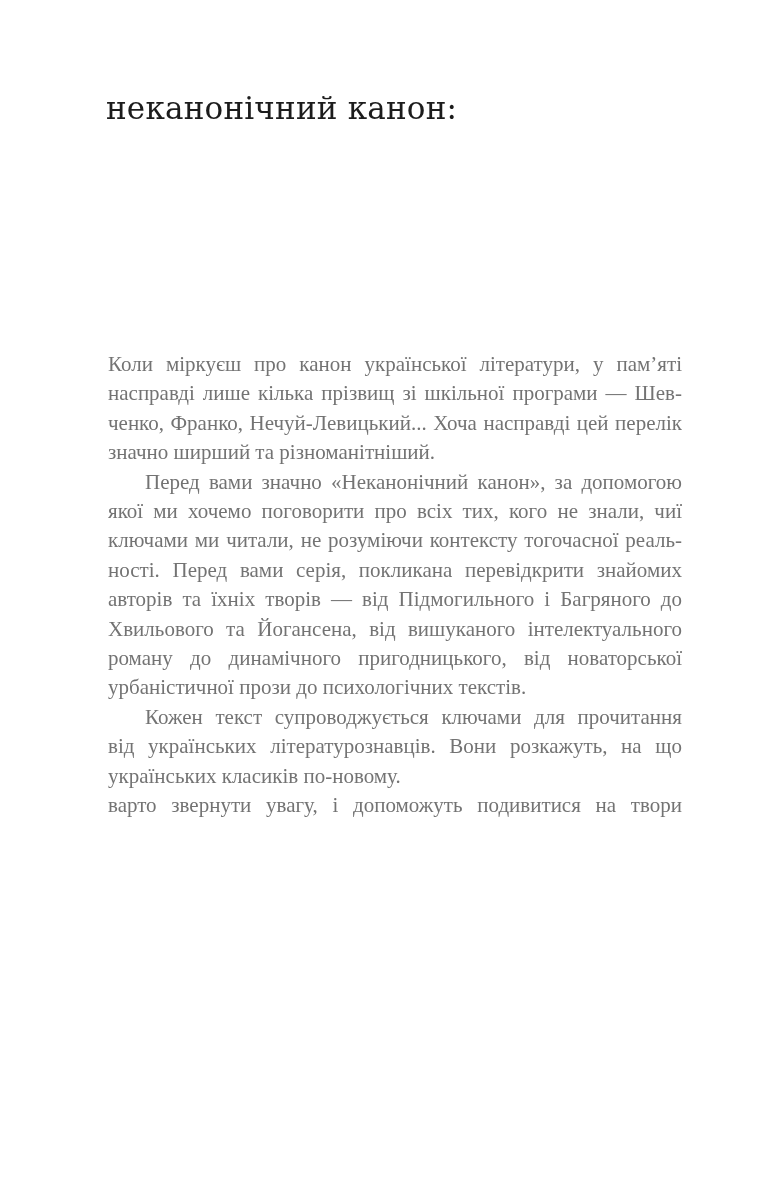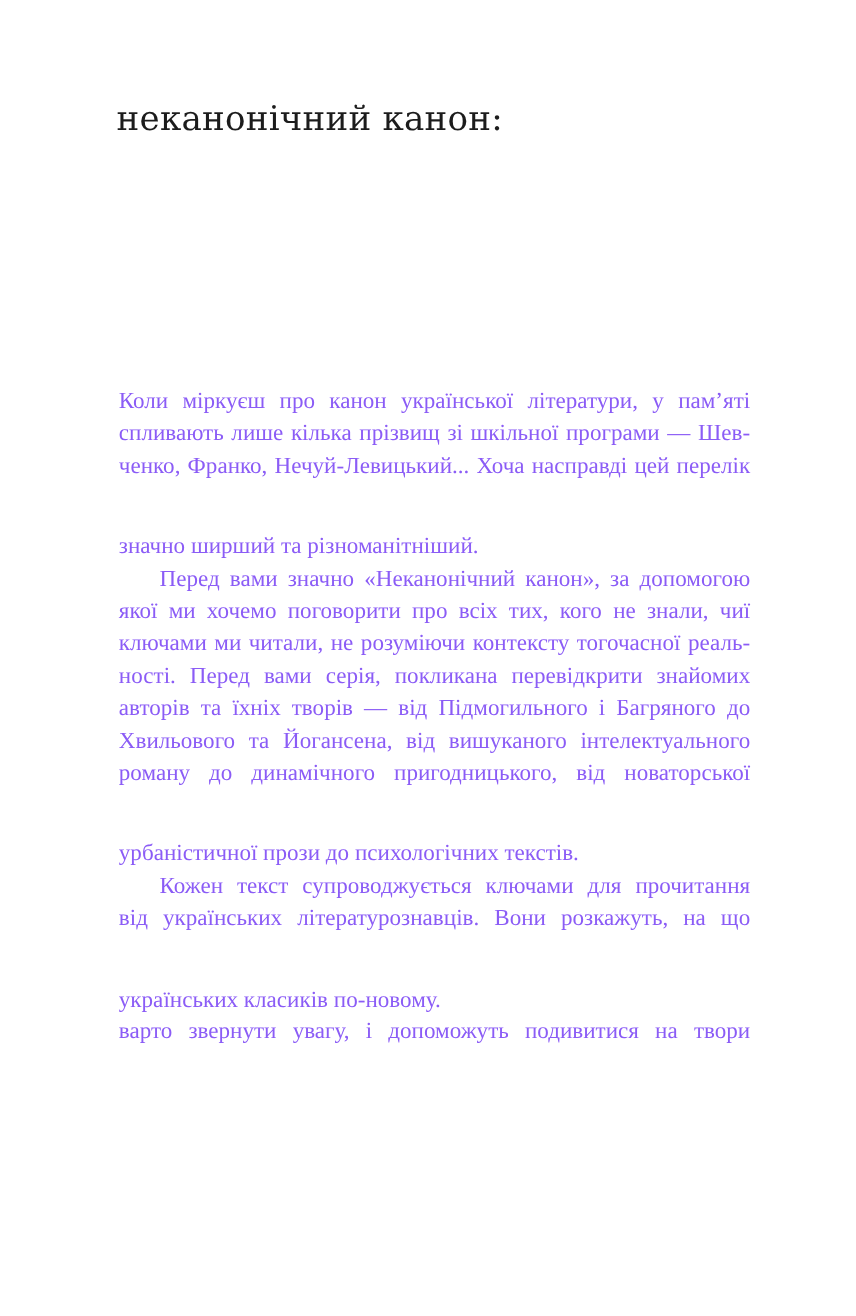--- a/index.html
+++ b/index.html
@@ -37,46 +37,45 @@
       position: absolute;
       left: 108px;
       top: 350px;
       width: 574px;
     }
     .para {
       margin: 0;
       font-family: "Liberation Serif", serif;
       font-size: 21px;
       line-height: 29.4px;
-      color: #8b5cf6;
+      color: #737373;
       text-align: justify;
       text-align-last: left;
       hyphens: manual;
     }
     .line {
       display: block;
       white-space: nowrap;
       text-align: justify;
       text-align-last: justify;
     }
     .line.last {
       text-align-last: left;
-      margin-top: 44px;
     }
   </style>
 </head>
 <body>
 
 <div class="page">
   <h1 class="title">неканонічний канон:</h1>
 
   <div class="body-text">
     <p class="para">
       <span class="line">Коли міркуєш про канон української літератури, у пам’яті</span>
-      <span class="line">спливають лише кілька прізвищ зі шкільної програми — Шев-</span>
+      <span class="line">насправді лише кілька прізвищ зі шкільної програми — Шев-</span>
       <span class="line">ченко, Франко, Нечуй-Левицький... Хоча насправді цей перелік</span>
       <span class="line last">значно ширший та різноманітніший.</span>
     </p>
     <p class="para">
       <span class="line" style="padding-left:37px">Перед вами значно «Неканонічний канон», за допомогою</span>
       <span class="line">якої ми хочемо поговорити про всіх тих, кого не знали, чиї</span>
       <span class="line">ключами ми читали, не розуміючи контексту тогочасної реаль-</span>
       <span class="line">ності. Перед вами серія, покликана перевідкрити знайомих</span>
       <span class="line">авторів та їхніх творів — від Підмогильного і Багряного до</span>
       <span class="line">Хвильового та Йогансена, від вишуканого інтелектуального</span>

